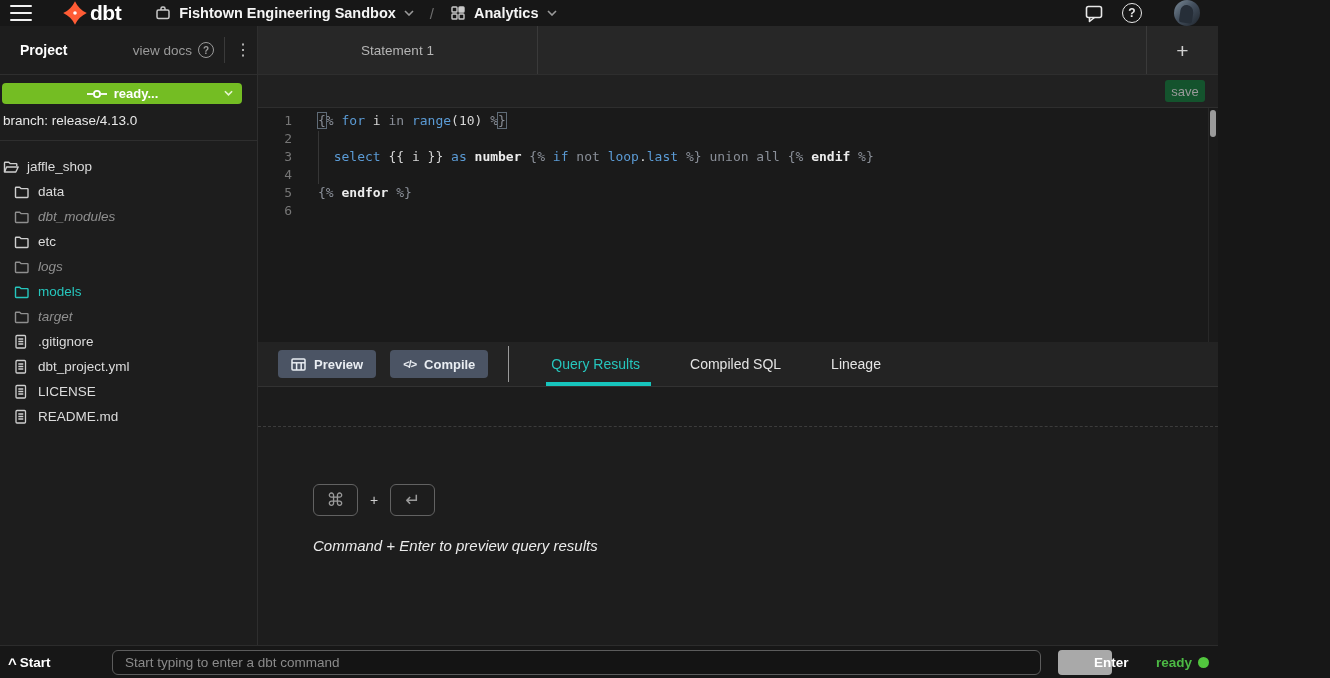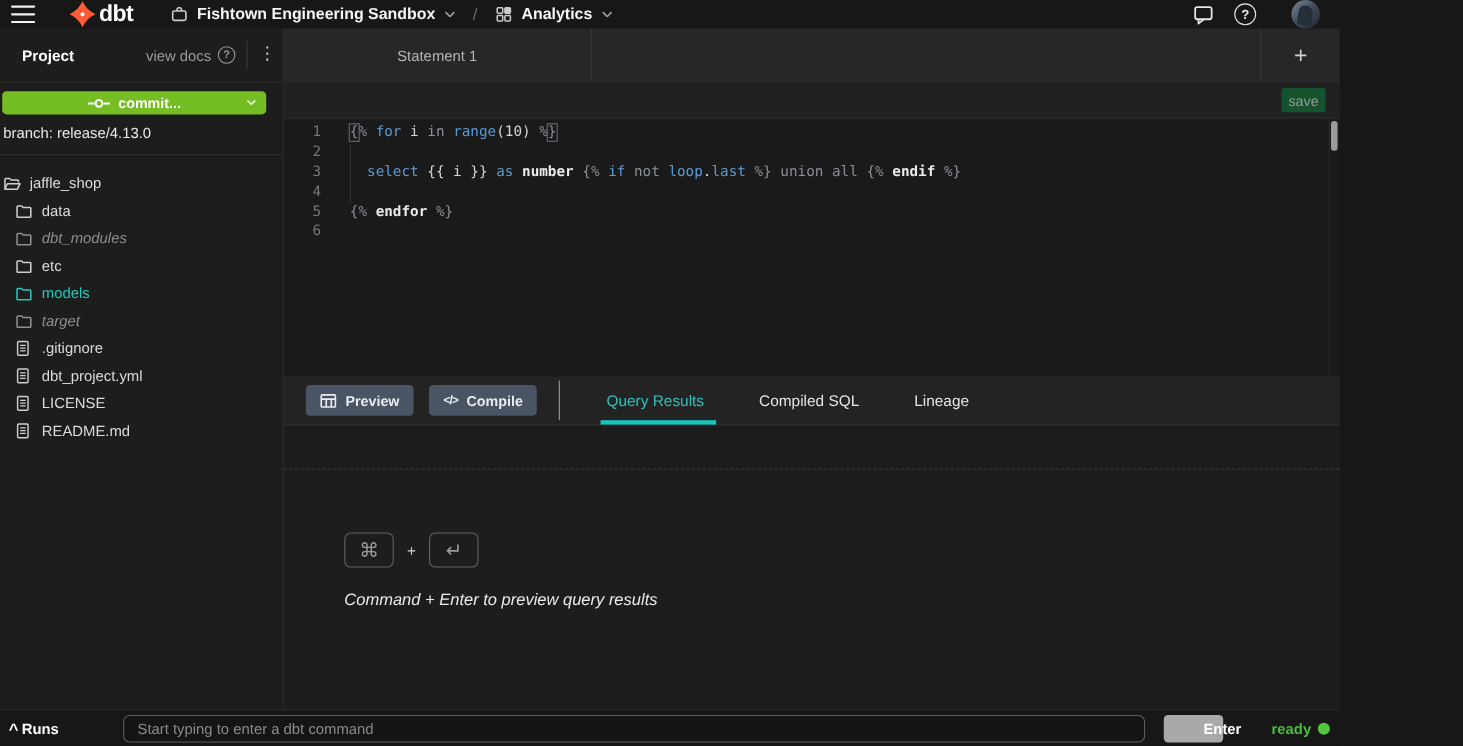--- a/index.html
+++ b/index.html
@@ -211,21 +211,21 @@
         <span class="sb-vdiv"></span>
         <button class="kebab">⋮</button>
       </div>
       <div class="sb-git">
         <button class="commit-btn">
           <svg class="commit-glyph" width="22" height="14" viewBox="0 0 22 14">
             <line x1="1" y1="7" x2="7" y2="7" stroke="#fff" stroke-width="1.8"></line>
             <circle cx="11" cy="7" r="3.1" fill="none" stroke="#fff" stroke-width="1.8"></circle>
             <line x1="15" y1="7" x2="21" y2="7" stroke="#fff" stroke-width="1.8"></line>
           </svg>
-          <span>commit...</span>
+          <span>ready...</span>
           <svg class="commit-chevron" width="9" height="6" viewBox="0 0 10 6">
             <polyline points="1,1 5,5 9,1" fill="none" stroke="#e6f5d0" stroke-width="1.8"></polyline>
           </svg>
         </button>
         <div class="branch-line">branch: release/4.13.0</div>
       </div>
       <ul class="tree" id="file-tree">
           <li class="root">
             <span class="t-icon">
               <svg width="17" height="14" viewBox="0 0 17 14">
@@ -251,20 +251,28 @@
             </span>
             <span>dbt_modules</span>
           </li>
           <li class="">
             <span class="t-icon">
               <svg width="16" height="14" viewBox="0 0 16 14">
                 <path d="M1.5 11.8V2.9c0-.4.3-.7.7-.7h3.4l1.4 1.4h6.3c.4 0 .7.3.7.7v7.5c0 .4-.3.7-.7.7H2.2c-.4 0-.7-.3-.7-.7z" fill="none" stroke="currentColor" stroke-width="1.4" stroke-linejoin="round"></path>
               </svg>
             </span>
             <span>etc</span>
+          </li>
+          <li class="muted">
+            <span class="t-icon">
+              <svg width="16" height="14" viewBox="0 0 16 14">
+                <path d="M1.5 11.8V2.9c0-.4.3-.7.7-.7h3.4l1.4 1.4h6.3c.4 0 .7.3.7.7v7.5c0 .4-.3.7-.7.7H2.2c-.4 0-.7-.3-.7-.7z" fill="none" stroke="currentColor" stroke-width="1.4" stroke-linejoin="round"></path>
+              </svg>
+            </span>
+            <span>logs</span>
           </li>
           <li class="active">
             <span class="t-icon">
               <svg width="16" height="14" viewBox="0 0 16 14">
                 <path d="M1.5 11.8V2.9c0-.4.3-.7.7-.7h3.4l1.4 1.4h6.3c.4 0 .7.3.7.7v7.5c0 .4-.3.7-.7.7H2.2c-.4 0-.7-.3-.7-.7z" fill="none" stroke="currentColor" stroke-width="1.4" stroke-linejoin="round"></path>
               </svg>
             </span>
             <span>models</span>
           </li>
           <li class="muted">
@@ -380,21 +388,21 @@
             <div class="hint-text">Command + Enter to preview query results</div>
           </div>
         </div>
       </div>
     </section>
   </div>
 
   <footer class="statusbar">
     <button class="runs-toggle">
       <span class="runs-caret">^</span>
-      <span class="runs-label">Runs</span>
+      <span class="runs-label">Start</span>
     </button>
     <input class="cmd-input" type="text" placeholder="Start typing to enter a dbt command" style="">
     <button class="enter-btn">Enter</button>
     <div class="ready-wrap">
       <span class="ready-text">ready</span>
       <span class="ready-dot"></span>
     </div>
   </footer>
 </div>
 

